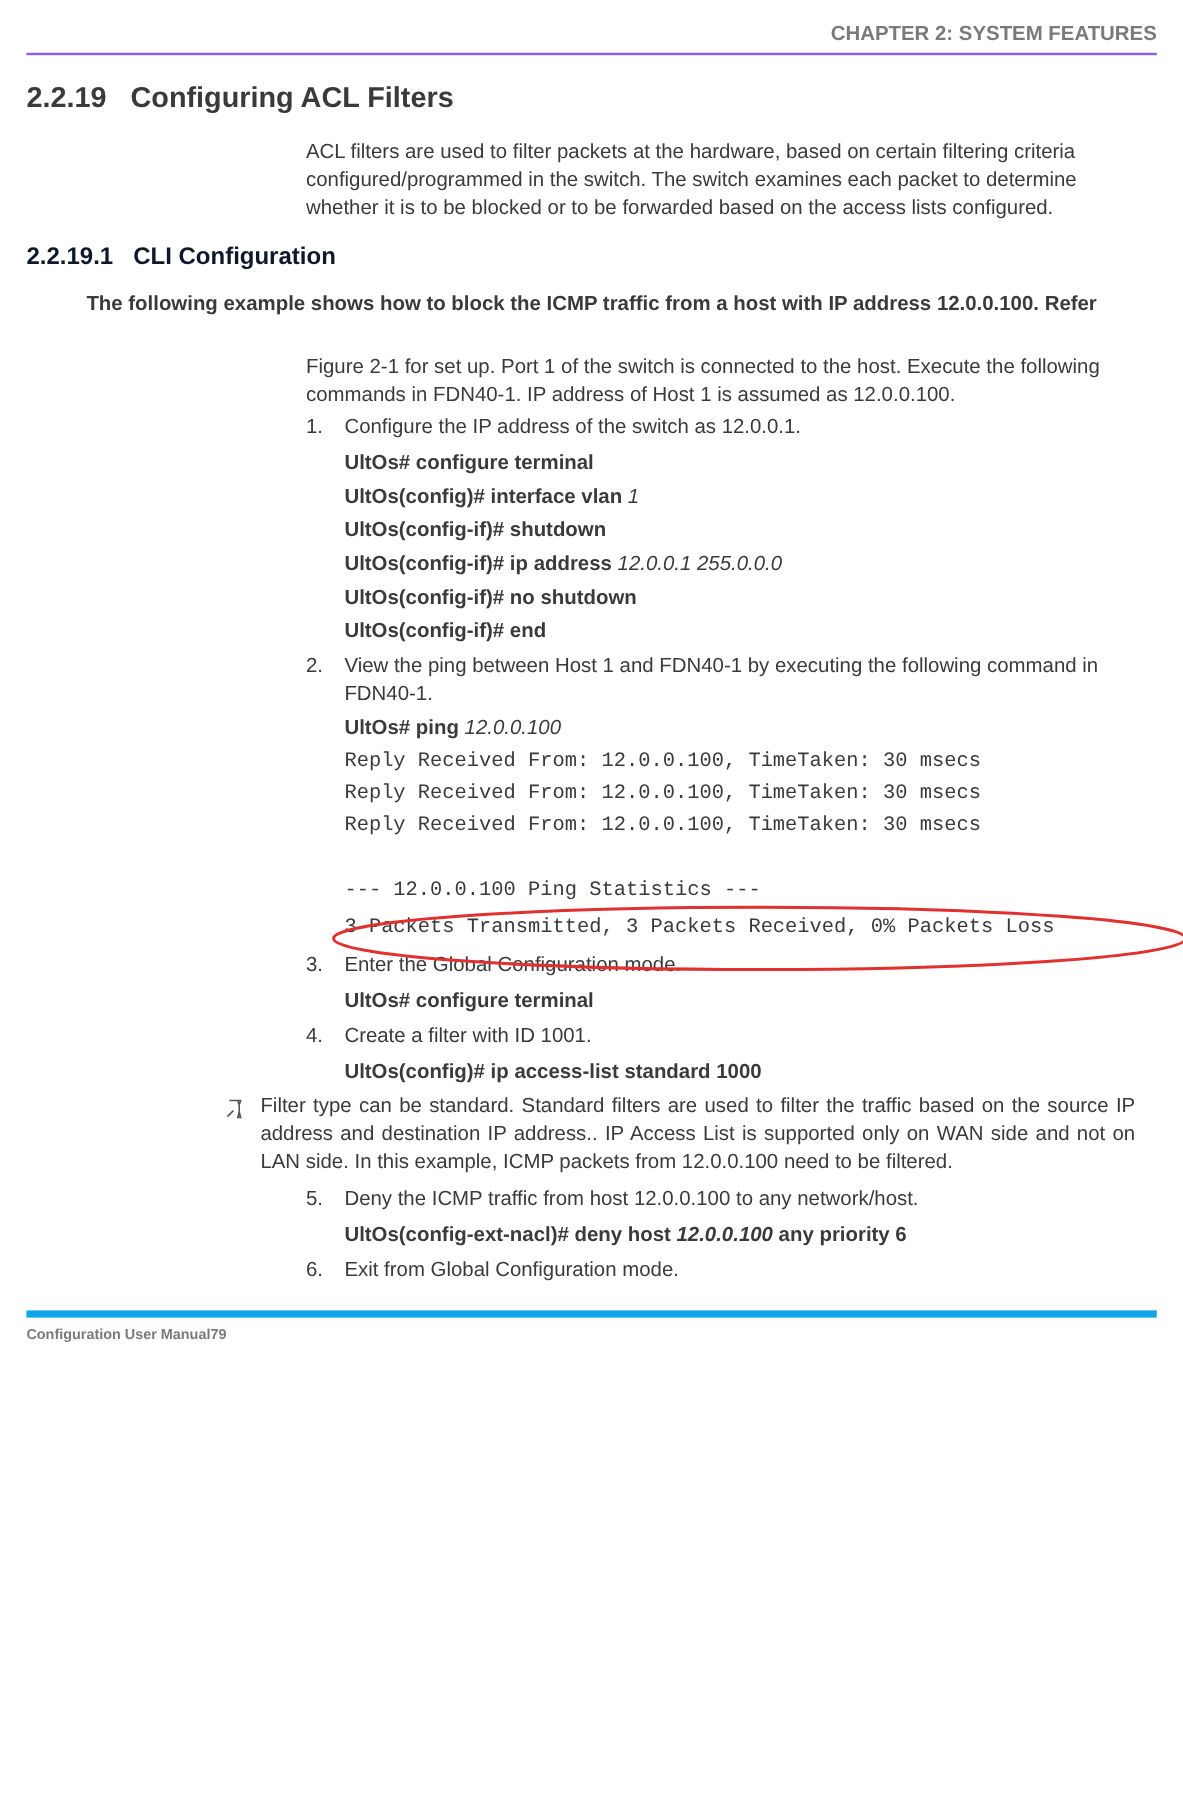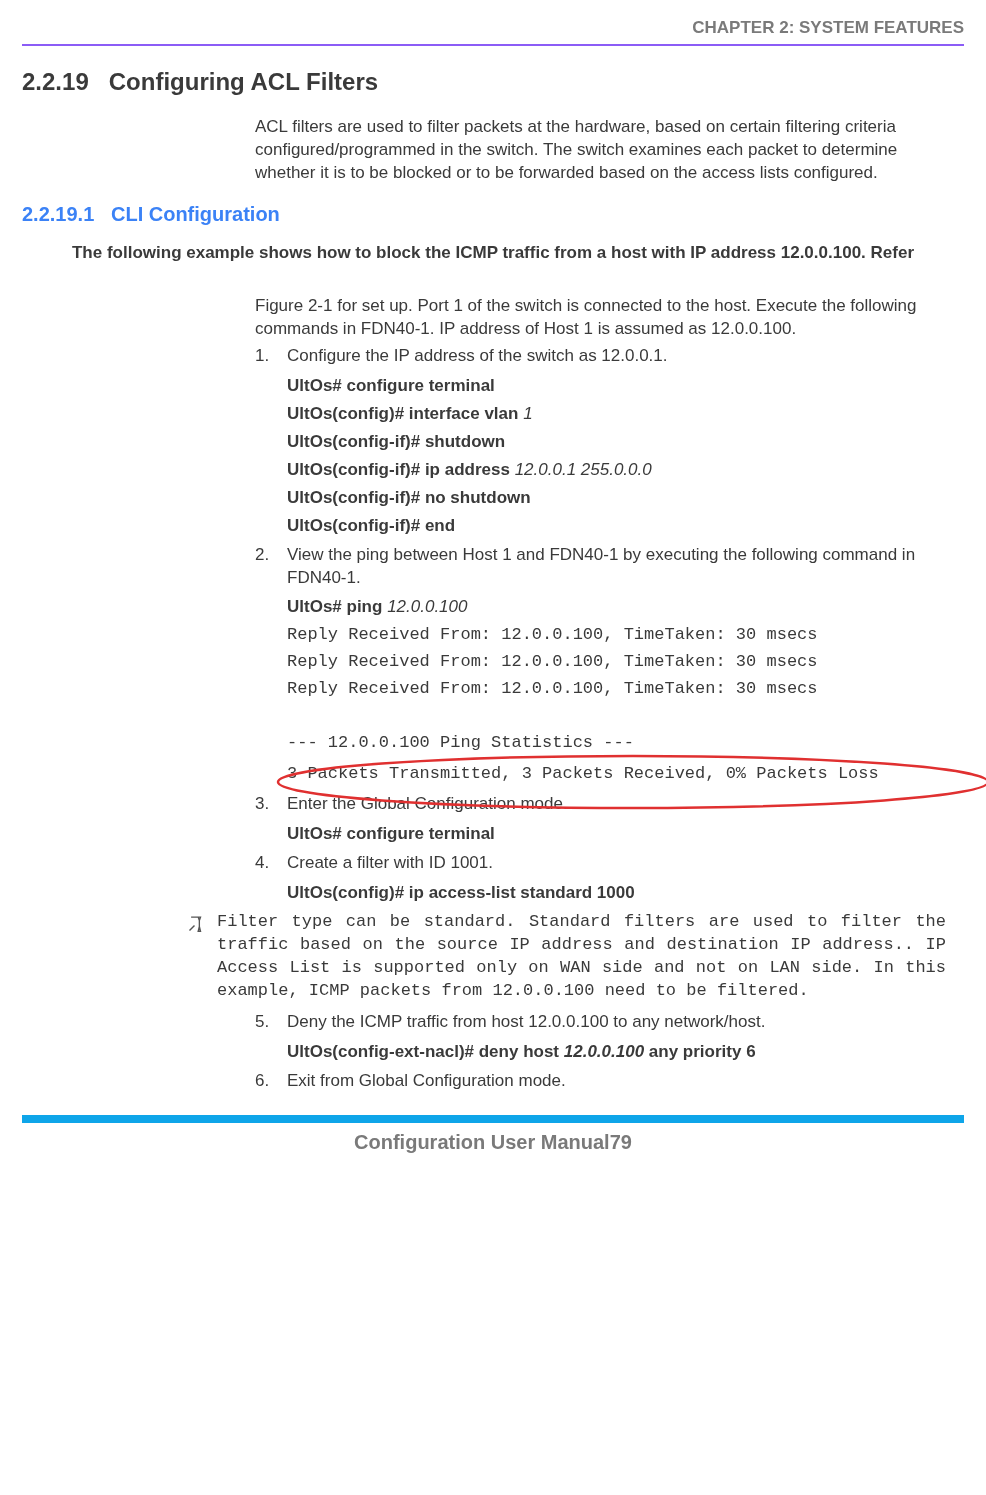--- a/index.html
+++ b/index.html
@@ -23,21 +23,21 @@
     }
     .h2 {
       font-size: 24px;
       font-weight: bold;
       color: #3a3a3a;
       margin-bottom: 20px;
     }
     .h3 {
       font-size: 20px;
       font-weight: bold;
-      color: #3b82f6;
+      color: #0f172a;
       margin-top: 18px;
       margin-bottom: 14px;
     }
     .intro-para {
       margin-left: 233px;
       margin-right: 18px;
       line-height: 1.35;
       font-size: 17px;
     }
     .center-bold {
@@ -109,41 +109,40 @@
       height: 60px;
       pointer-events: none;
     }
     .note-block {
       display: flex;
       margin-left: 165px;
       margin-right: 18px;
       margin-top: 8px;
       margin-bottom: 8px;
       text-align: justify;
-      font-family: Liberation Mono, monospace;
     }
     .note-icon {
       width: 30px;
       flex-shrink: 0;
       padding-top: 2px;
     }
     .note-text {
       flex: 1;
       font-size: 17px;
       line-height: 1.35;
     }
     .footer {
-      border-top: 8px solid #0ea5e9;
+      border-top: 6px solid #0ea5e9;
       margin-top: 22px;
       padding-top: 6px;
       display: flex;
-      justify-content: center;
+      justify-content: flex-start;
       font-weight: bold;
       color: #7a7a7a;
-      font-size: 20px;
+      font-size: 12px;
     }
     .footer-left { line-height: 1.35; }
     .footer-right { line-height: 1.35; }
   </style>
 </head>
 <body>
 
 <div class="header-bar">
   <span>CHAPTER 2: SYSTEM FEATURES</span>
 </div>

